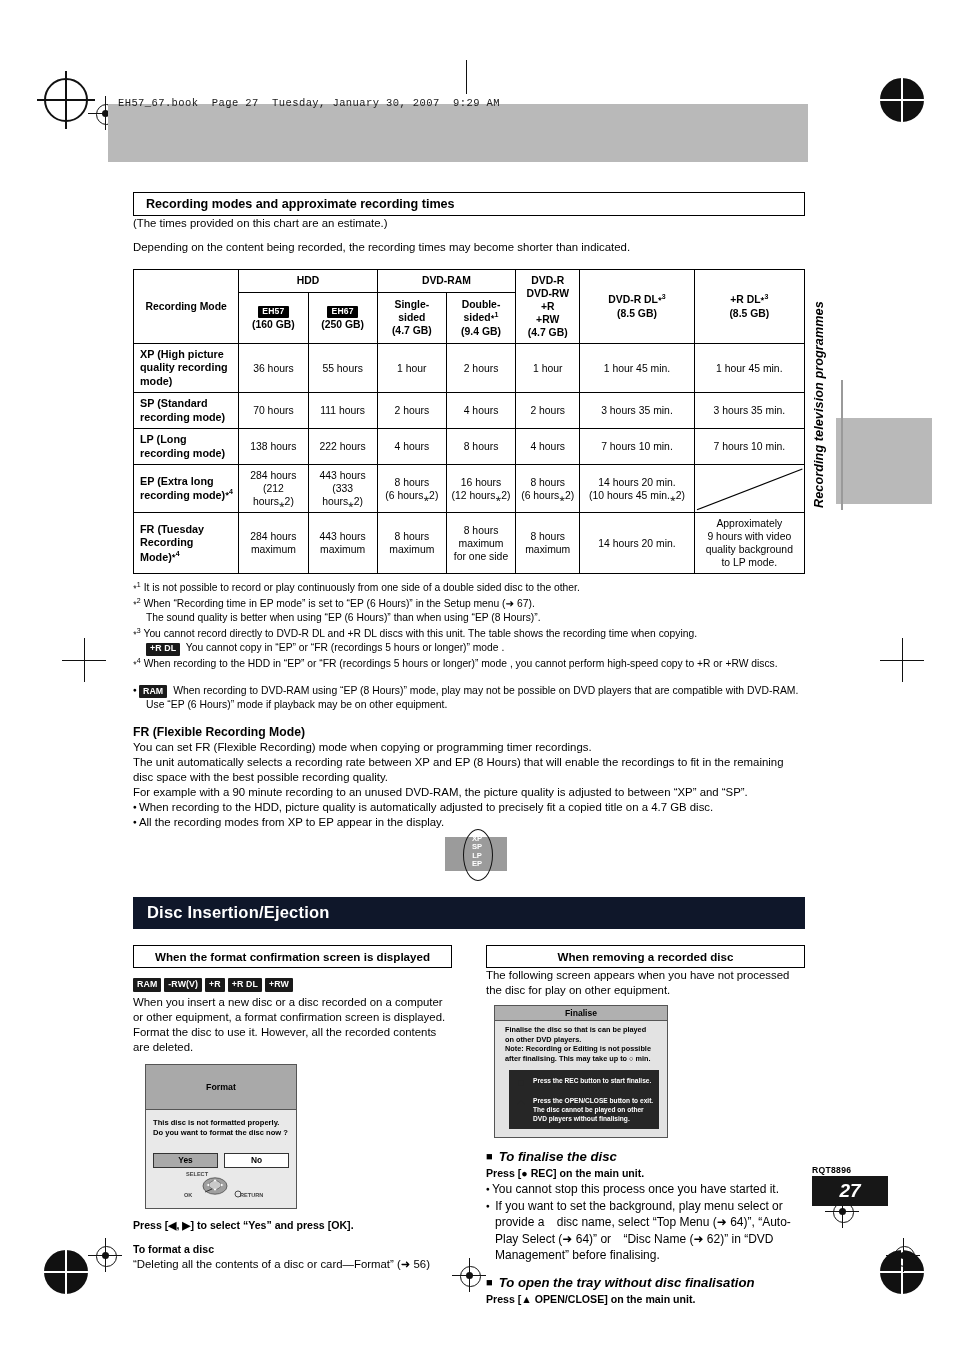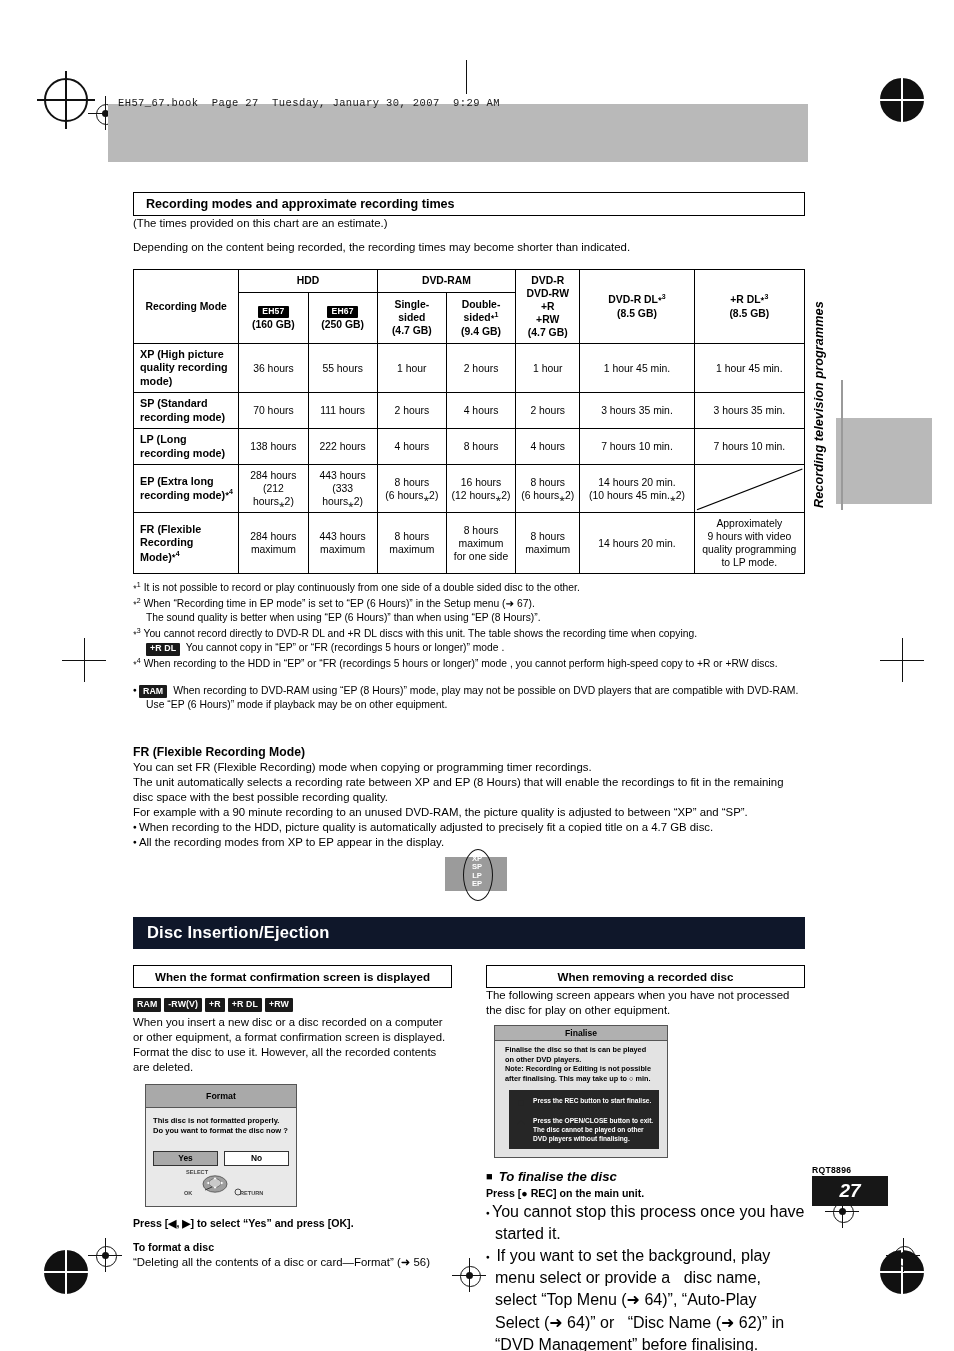--- a/index.html
+++ b/index.html
@@ -106,21 +106,21 @@
   .tag {
     display:inline-block; background:#1a1a1a; color:#fff; font-weight:bold;
     font-size:8.8px; padding:1.5px 4px 2px; margin-right:3px; line-height:1.1;
     border-radius:1px; letter-spacing:.1px;
   }
 
   
   .fmtdlg { width:150px; border:1.4px solid #555; background:#e9e9e9;
             margin:9px 0 0 12px; padding:0 0 4px; position:relative; }
   .fmtdlg .ttl { background:#a9a9a9; border-bottom:1.2px solid #555;
-                 text-align:center; font-size:8.8px; font-weight:bold; padding:6px 0; }
+                 text-align:center; font-size:8.8px; font-weight:bold; padding:17px 0; }
   .fmtdlg .body { padding:8px 7px 0; font-size:7.6px; font-weight:bold; line-height:1.35; }
   .fmtbtns { display:flex; gap:6px; padding:14px 7px 2px; }
   .fmtbtn { flex:1; text-align:center; font-size:8.4px; font-weight:bold;
             border:1.2px solid #333; padding:1.5px 0; background:#fff; }
   .fmtbtn.sel { background:#a9a9a9; }
   .navwrap { position:relative; height:34px; }
   .navlbl { position:absolute; font-size:5.6px; font-weight:bold; color:#444; }
   .pad { position:absolute; left:56px; top:7px; width:26px; height:20px; }
 
   
@@ -139,21 +139,21 @@
   .eject { width:13px; height:13px; border-radius:50%; background:#fff; position:relative; }
   .eject::before { content:""; position:absolute; left:2.5px; top:3px;
                    border-left:4px solid transparent; border-right:4px solid transparent;
                    border-bottom:5px solid #262626; }
   .eject::after { content:""; position:absolute; left:2.5px; top:9px; width:8px; height:1.8px;
                   background:#262626; }
 
   .h4 { font-size:13.2px; font-weight:bold; margin:11px 0 2px;font-style:italic; }
   .sqb::before { content:"\25A0"; font-size:11px; margin-right:6px; vertical-align:1px; }
   .bold-s { font-size:10.6px; font-weight:bold; line-height:1.4; }
-  .li { font-size:16px; line-height:1.38; padding-left:9px; text-indent:-9px; }
+  .li { font-size:12px; line-height:1.38; padding-left:9px; text-indent:-9px; }
   .li::before { content:"\25CF"; font-size:6.5px; vertical-align:2px; margin-right:2px; }
   .li2 { padding-left:9px; text-indent:0; }
 
   
   .rqt { position:absolute; left:812px; top:1165px; font-size:8.6px; font-weight:bold;
          letter-spacing:.3px; }
   .pgnum { position:absolute; left:812px; top:1176px; width:76px; height:30px;
            background:#171717; color:#fff; font-size:19px; font-style:italic; font-weight:bold;
            text-align:center; line-height:30px; }
 </style>
@@ -335,21 +335,21 @@
         </td>
         <td class="diagcell" rowspan="1">
           <svg viewBox="0 0 110 44" preserveAspectRatio="none">
                 <line x1="2" y1="43" x2="108" y2="2" stroke="#000" stroke-width="1.2"></line>
               </svg>
         </td>
       </tr>
 
       <tr>
         <td class="mode">
-          <span>FR (Flexible</span><br>
+          <span>FR (Tuesday</span><br>
           <span>Recording</span><br>
           <span>Mode)</span><span class="sup">⁎4</span>
         </td>
         <td>
           <span>284 hours</span><br>
           <span>maximum</span>
         </td>
         <td>
           <span>443 hours</span><br>
           <span>maximum</span>
@@ -364,21 +364,21 @@
           <span>for one side</span>
         </td>
         <td>
           <span>8 hours</span><br>
           <span>maximum</span>
         </td>
         <td>14 hours 20 min.</td>
         <td>
           <span>Approximately</span><br>
           <span>9 hours with video</span><br>
-          <span>quality programming</span><br>
+          <span>quality background</span><br>
           <span>to LP mode.</span>
         </td>
       </tr>
     </tbody>
       </table>
 
     <div style="margin-top:6px;">
       <div class="fn">
         <span class="mk">⁎1</span>
         <span>It is not possible to record or play continuously from one side of a double sided disc to the other.</span>
@@ -403,21 +403,21 @@
     </div>
 
     <div style="margin-top:12px;">
       <div class="bulletline">
         <span class="dot-b"></span><span class="tag">RAM</span>
         <span>When recording to DVD-RAM using “EP (8 Hours)” mode, play may not be possible on DVD players that are compatible with DVD-RAM.</span>
       </div>
       <div class="bulletline fnindent">Use “EP (6 Hours)” mode if playback may be on other equipment.</div>
     </div>
 
-    <div style="margin-top:32px;">
+    <div style="margin-top:12px;">
       <div class="h3">FR (Flexible Recording Mode)</div>
       <div class="p">You can set FR (Flexible Recording) mode when copying or programming timer recordings.</div>
       <div class="p">The unit automatically selects a recording rate between XP and EP (8 Hours) that will enable the recordings to fit in the remaining disc space with the best possible recording quality.</div>
       <div class="p">For example with a 90 minute recording to an unused DVD-RAM, the picture quality is adjusted to between “XP” and “SP”.</div>
       <div class="p"><span class="dot-b"></span><span>When recording to the HDD, picture quality is automatically adjusted to precisely fit a copied title on a 4.7 GB disc.</span></div>
       <div class="p"><span class="dot-b"></span><span>All the recording modes from XP to EP appear in the display.</span></div>
     </div>
 
     <div class="dispwrap">
       <div class="disprect"></div>

